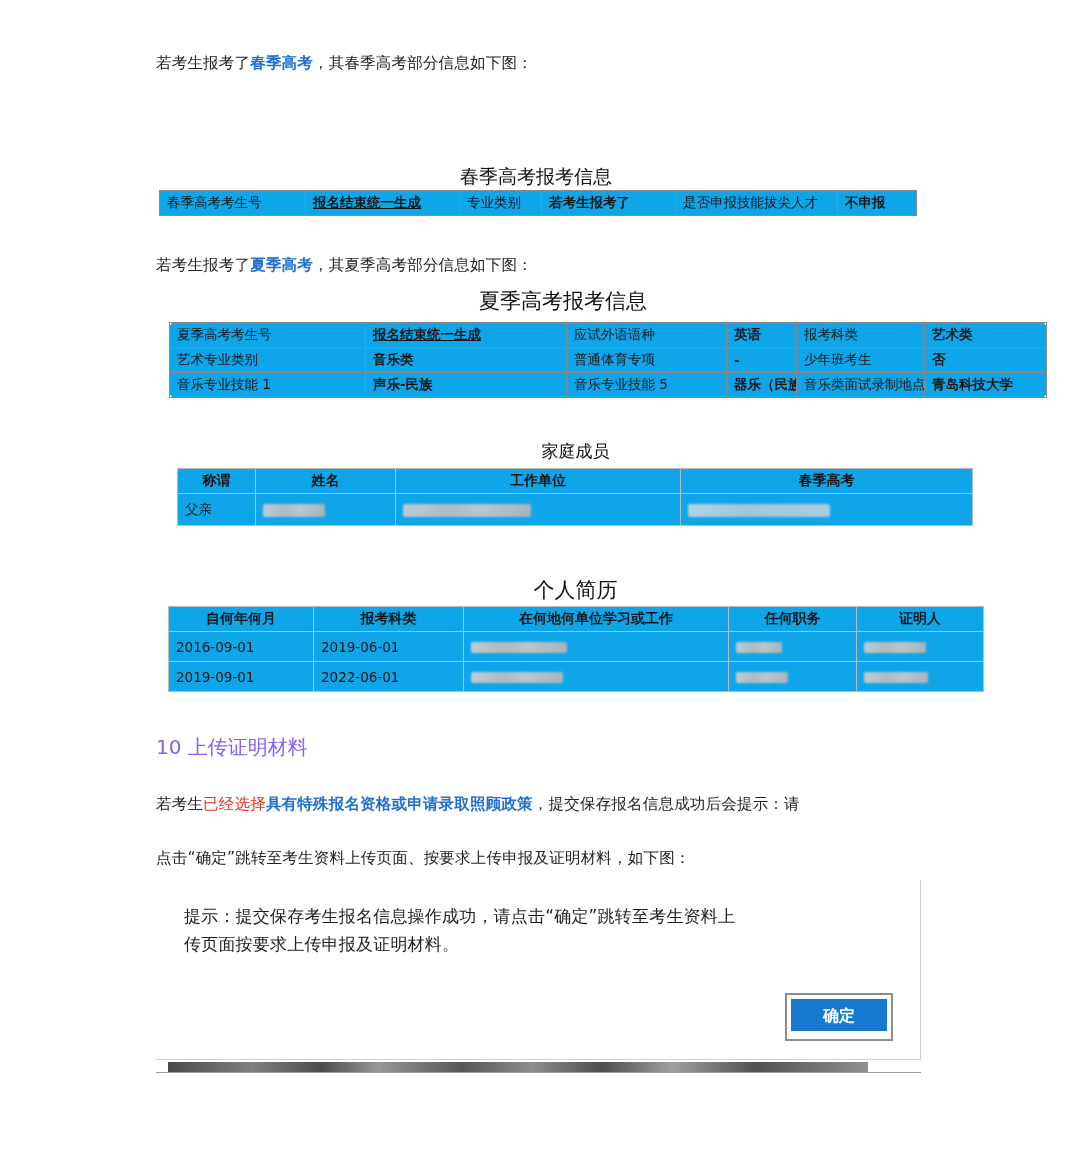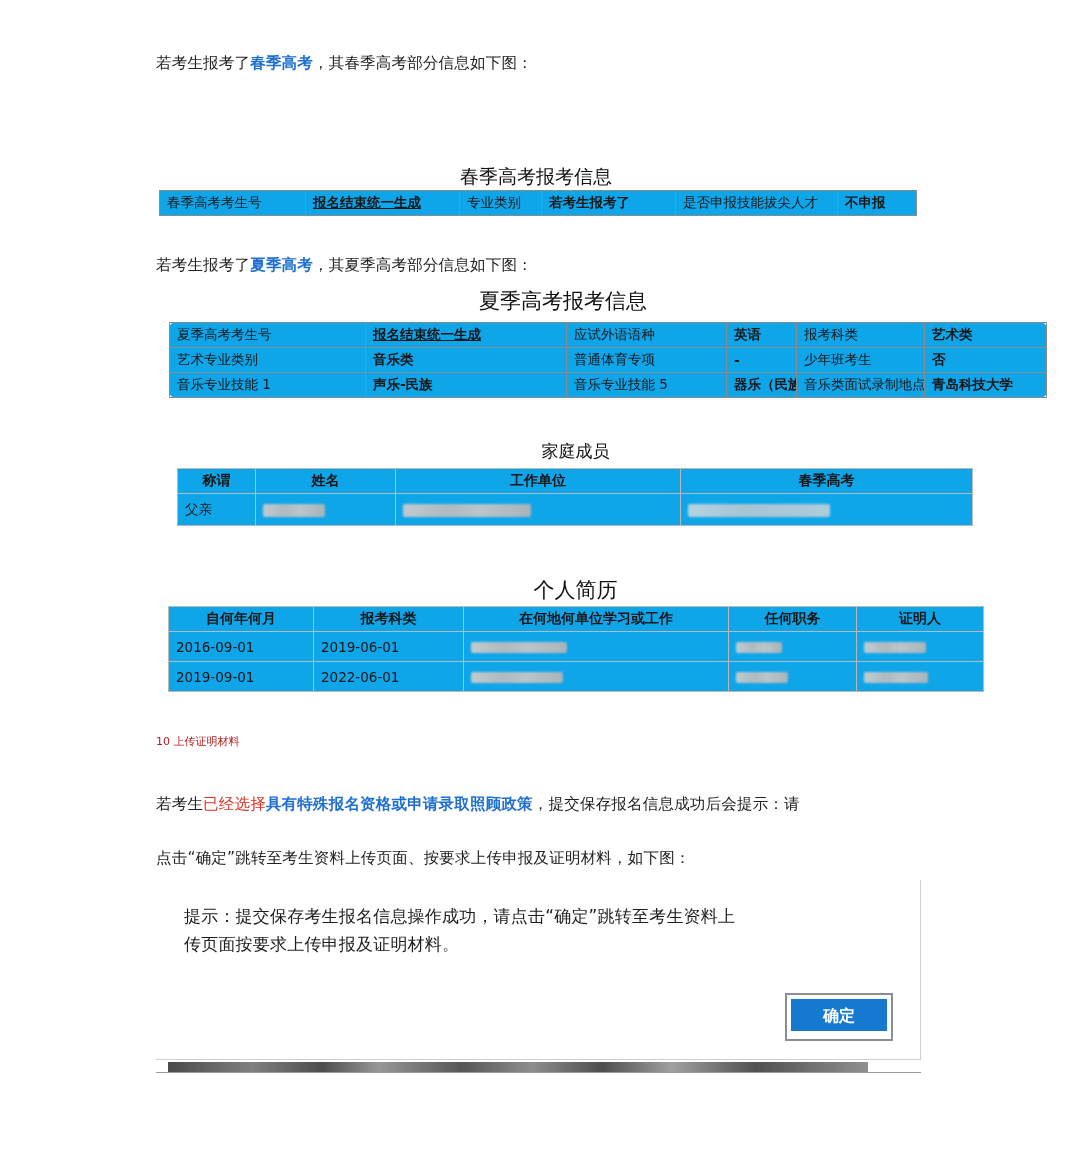--- a/index.html
+++ b/index.html
@@ -31,22 +31,22 @@
     line-height: 1.5;
     color: #222222;
     white-space: nowrap;
     letter-spacing: 0.2px;
   }
   .b-blue { color: #1f6fd0; font-weight: bold; }
   .b-red  { color: #e03020; font-weight: normal; }
 
   .heading-num {
     position: absolute;
-    font-size: 11px;
-    color: #b91c1c;
+    font-size: 20px;
+    color: #8b5cf6;
     white-space: nowrap;
   }
 
   
   .tbl-title {
     position: absolute;
     font-weight: normal;
     color: #111111;
     text-align: center;
     white-space: nowrap;

